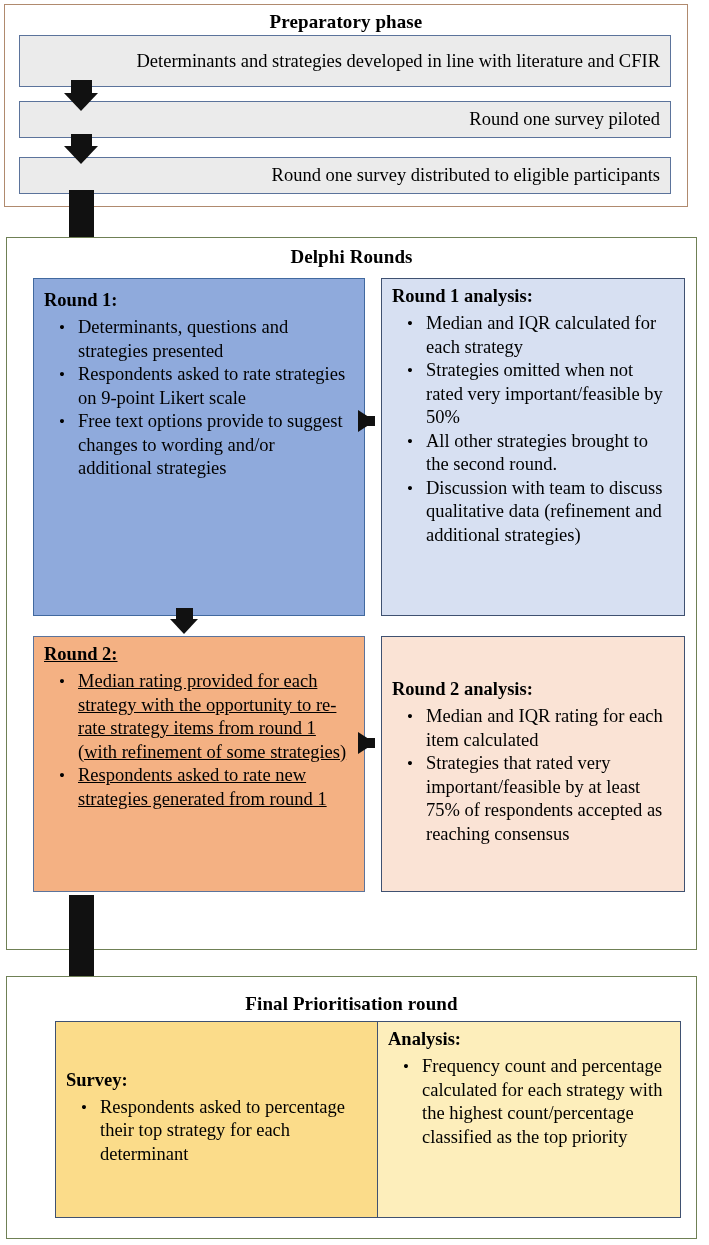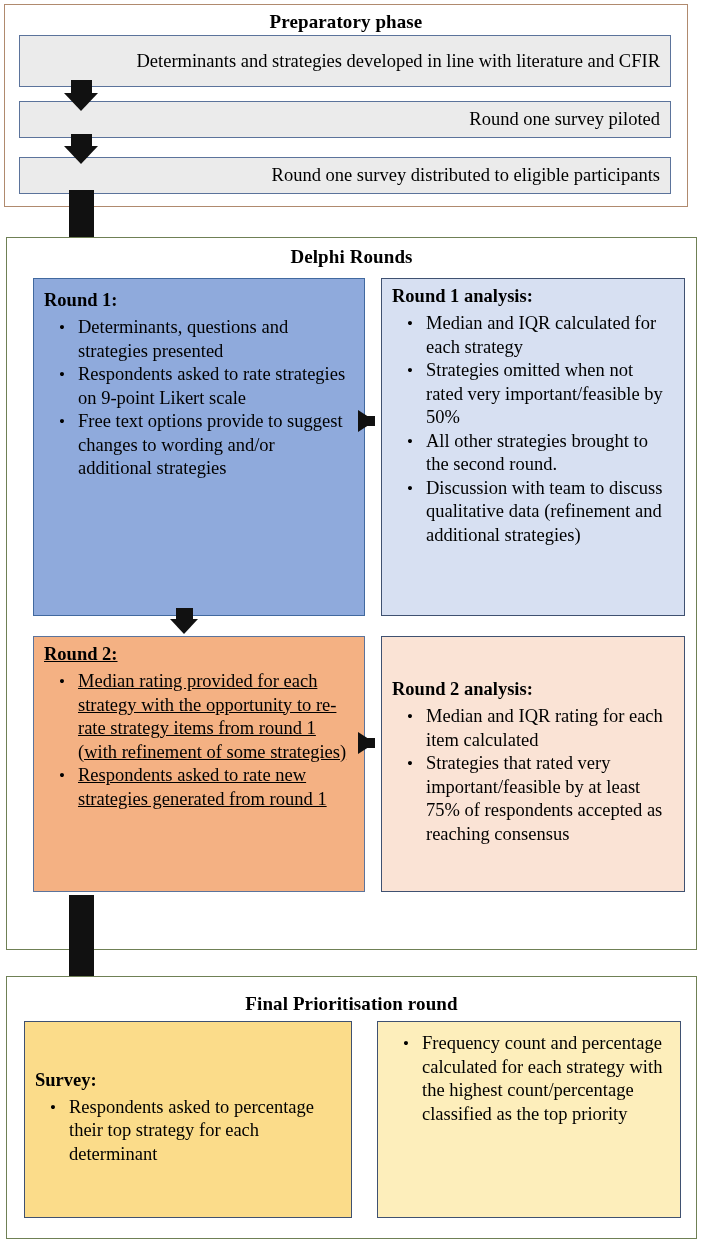--- a/index.html
+++ b/index.html
@@ -228,29 +228,30 @@
   </div>
 
   <div class="arrow-down" style="left:69px; top:895px;">
     <div class="shaft" style="width:25px; height:98px;"></div>
     <div class="head" style="left:-11px; top:97px; border-left-width:23px; border-right-width:23px; border-top-width:24px;"></div>
   </div>
 
   <div class="section final" style="left:6px; top:976px; width:691px; height:263px;">
     <div class="section-title" style="top:16px;">Final Prioritisation round</div>
 
-    <div class="node yellow" style="left:17px; top:44px; width:328px; height:197px;">
+    <div class="node yellow" style="left:48px; top:44px; width:328px; height:197px;">
       <div class="vcenter">
         <span class="node-head">Survey:</span>
         <ul class="bullets">
           <li>Respondents asked to percentage their top strategy for each determinant</li>
         </ul>
       </div>
     </div>
 
     <div class="node lightyellow" style="left:370px; top:44px; width:304px; height:197px;">
+      <span class="node-head">Analysis:</span>
       <ul class="bullets">
         <li>Frequency count and percentage calculated for each strategy with the highest count/percentage classified as the top priority</li>
       </ul>
     </div>
   </div>
 
 </div>
 
 </body></html>

